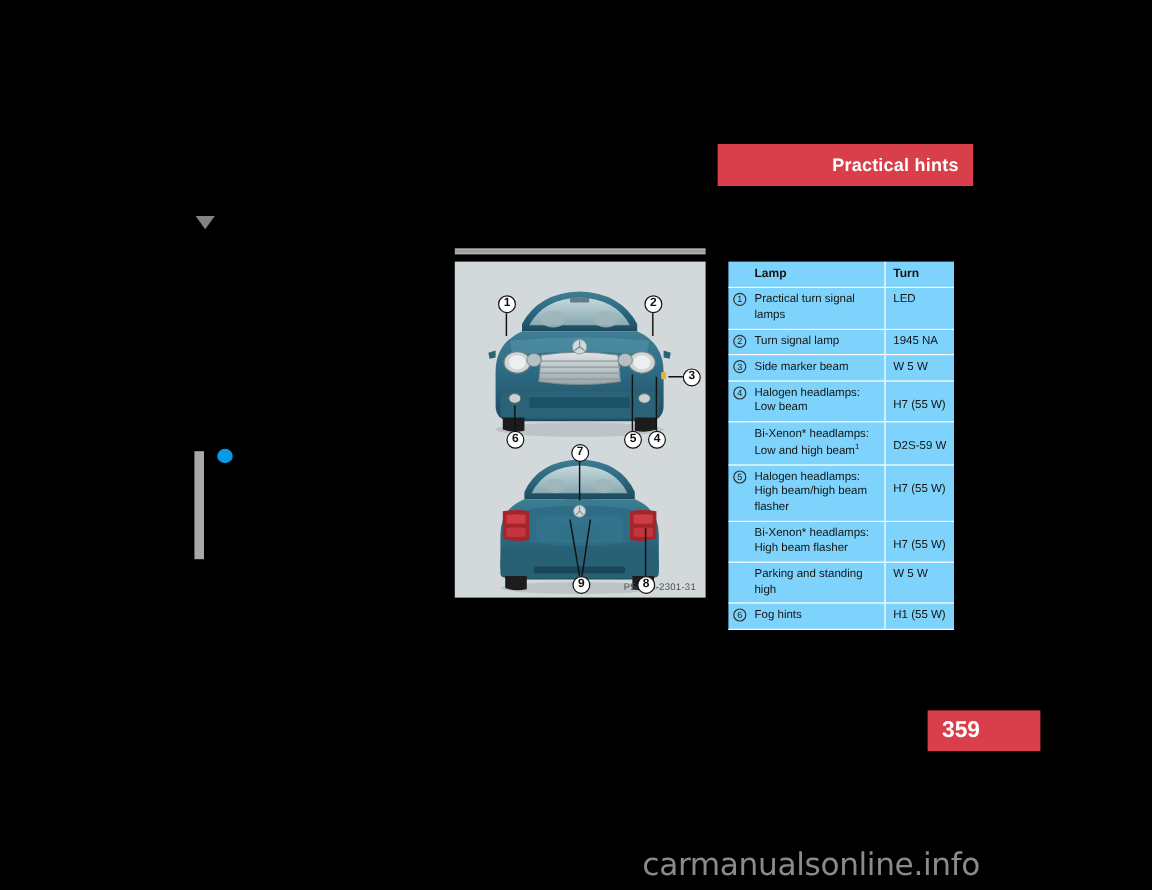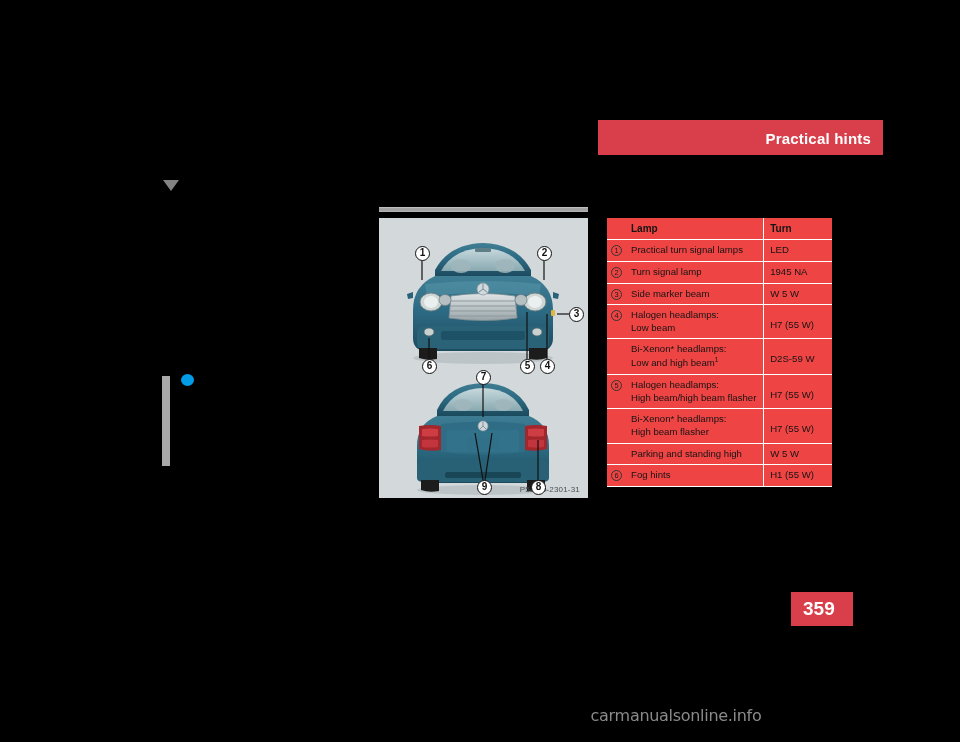--- a/index.html
+++ b/index.html
@@ -13,41 +13,40 @@
   #page {
     position: relative;
     width: 960px; height: 742px;
     background: #000;
   }
 
   
   .chapter-bar {
     position: absolute;
     left: 598px; top: 120px;
-    width: 285px; height: 35px;
+    width: 213px; height: 35px;
     background: #d83f4a;
   }
   .chapter-bar .chapter-title {
     position: absolute;
     right: 12px; top: 50%;
     transform: translateY(-50%);
     color: #ffffff;
     font-size: 15px;
     font-weight: bold;
     letter-spacing: 0.2px;
     white-space: nowrap;
   }
 
   
   .page-number-block {
     position: absolute;
     left: 773px; top: 592px;
-    width: 62px; height: 34px;
+    width: 94px; height: 34px;
     background: #d83f4a;
-    margin-left: 18px;
   }
   .page-number-block .page-number {
     position: absolute;
     left: 12px; top: 50%;
     transform: translateY(-50%);
     color: #ffffff;
     font-size: 19px;
     font-weight: bold;
   }
 
@@ -109,22 +108,22 @@
     font-weight: bold;
     line-height: 12px;
     text-align: center;
     z-index: 6;
   }
 
   
   .lamp-table {
     position: absolute;
     left: 607px; top: 218px;
-    width: 225px;
-    background: #ef4444;
+    width: 188px;
+    background: #7dd3fc;
     border-collapse: collapse;
     font-size: 9.6px;
     color: #141414;
   }
   .lamp-table td, .lamp-table th {
     padding: 4px 5px 4px 5px;
     vertical-align: top;
     border-bottom: 1.6px solid #ffffff;
     text-align: left;
     font-weight: normal;
@@ -144,21 +143,21 @@
     font-size: 7.5px;
     color: #1a1a1a;
   }
   sup { font-size: 6.5px; vertical-align: super; }
 
   
   .watermark {
     position: absolute;
     left: 676px; top: 706px;
     color: #8a8a8a;
-    font-size: 16px;
+    font-size: 26px;
     letter-spacing: -0.3px;
     white-space: nowrap;
     transform: translateX(-50%);
     font-family: "DejaVu Sans", sans-serif;
   }
 </style>
 </head>
 <body>
 
 <div id="page">

